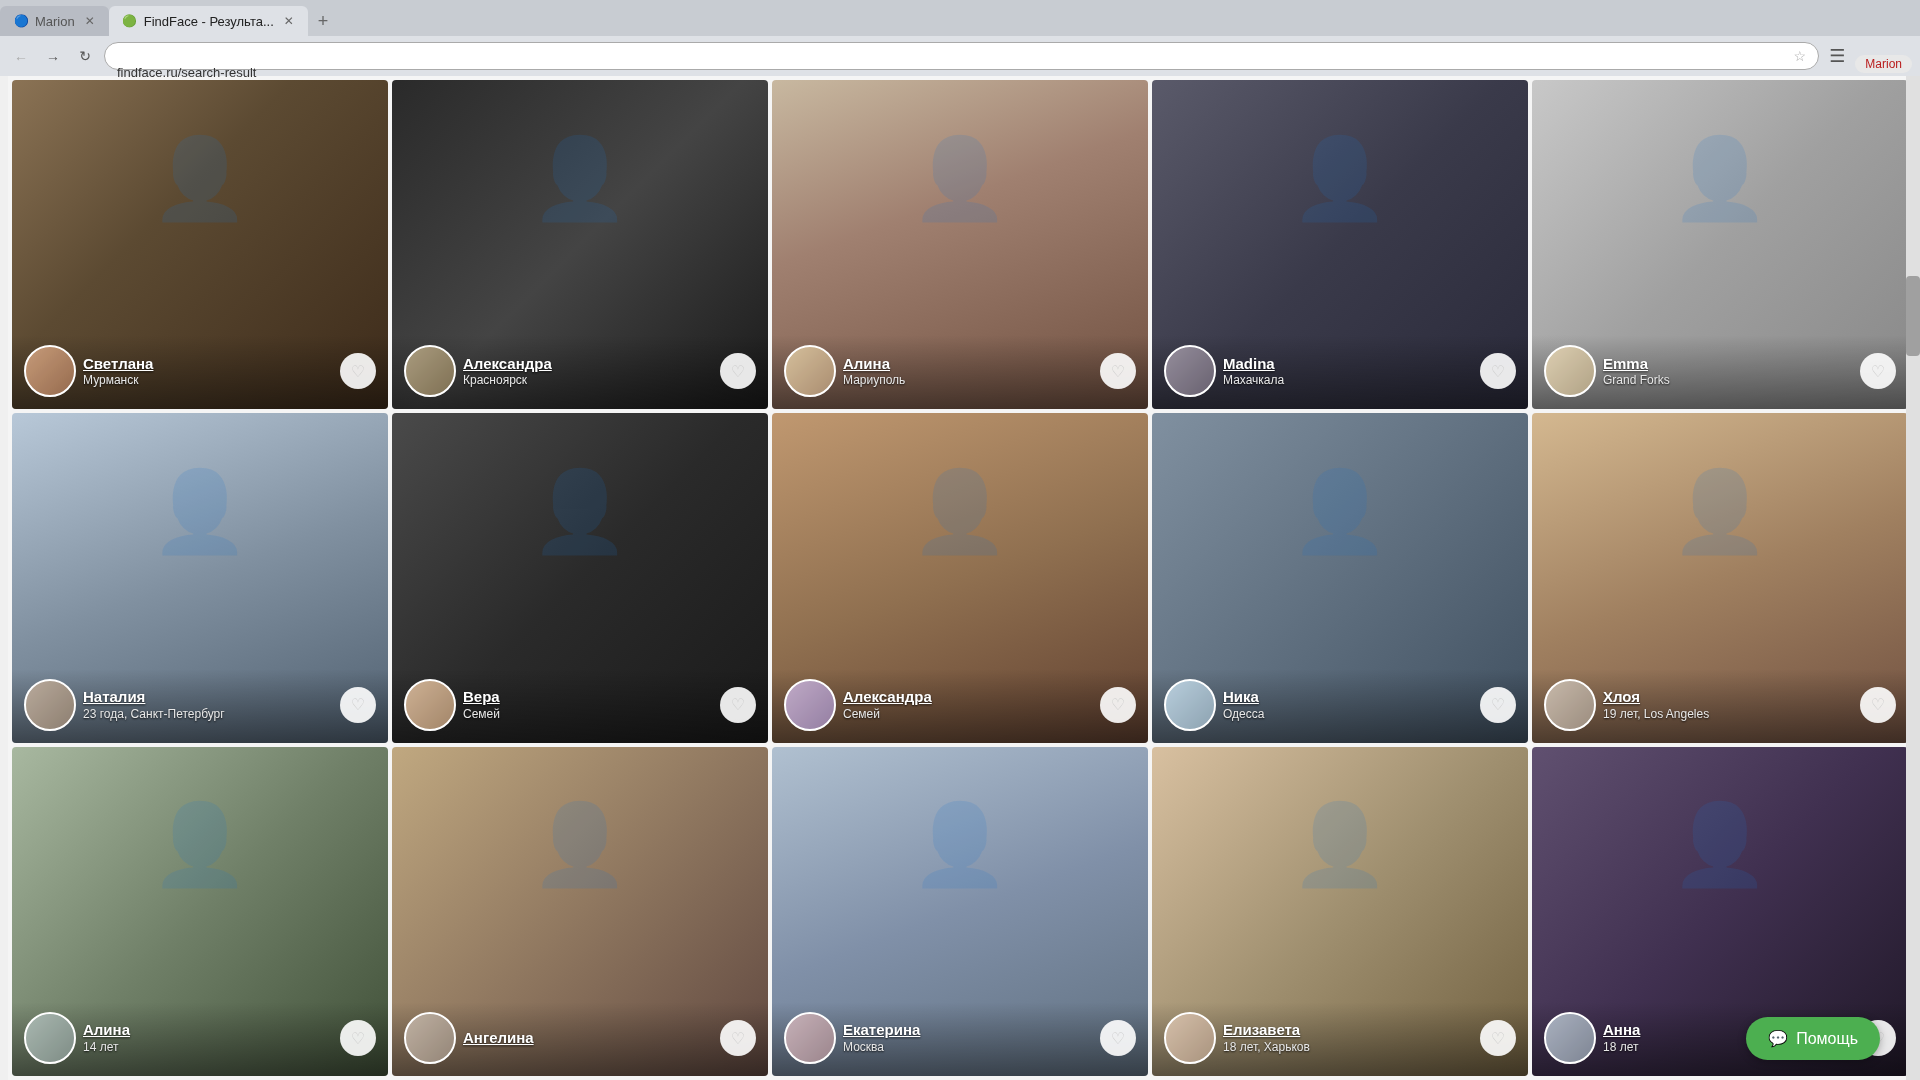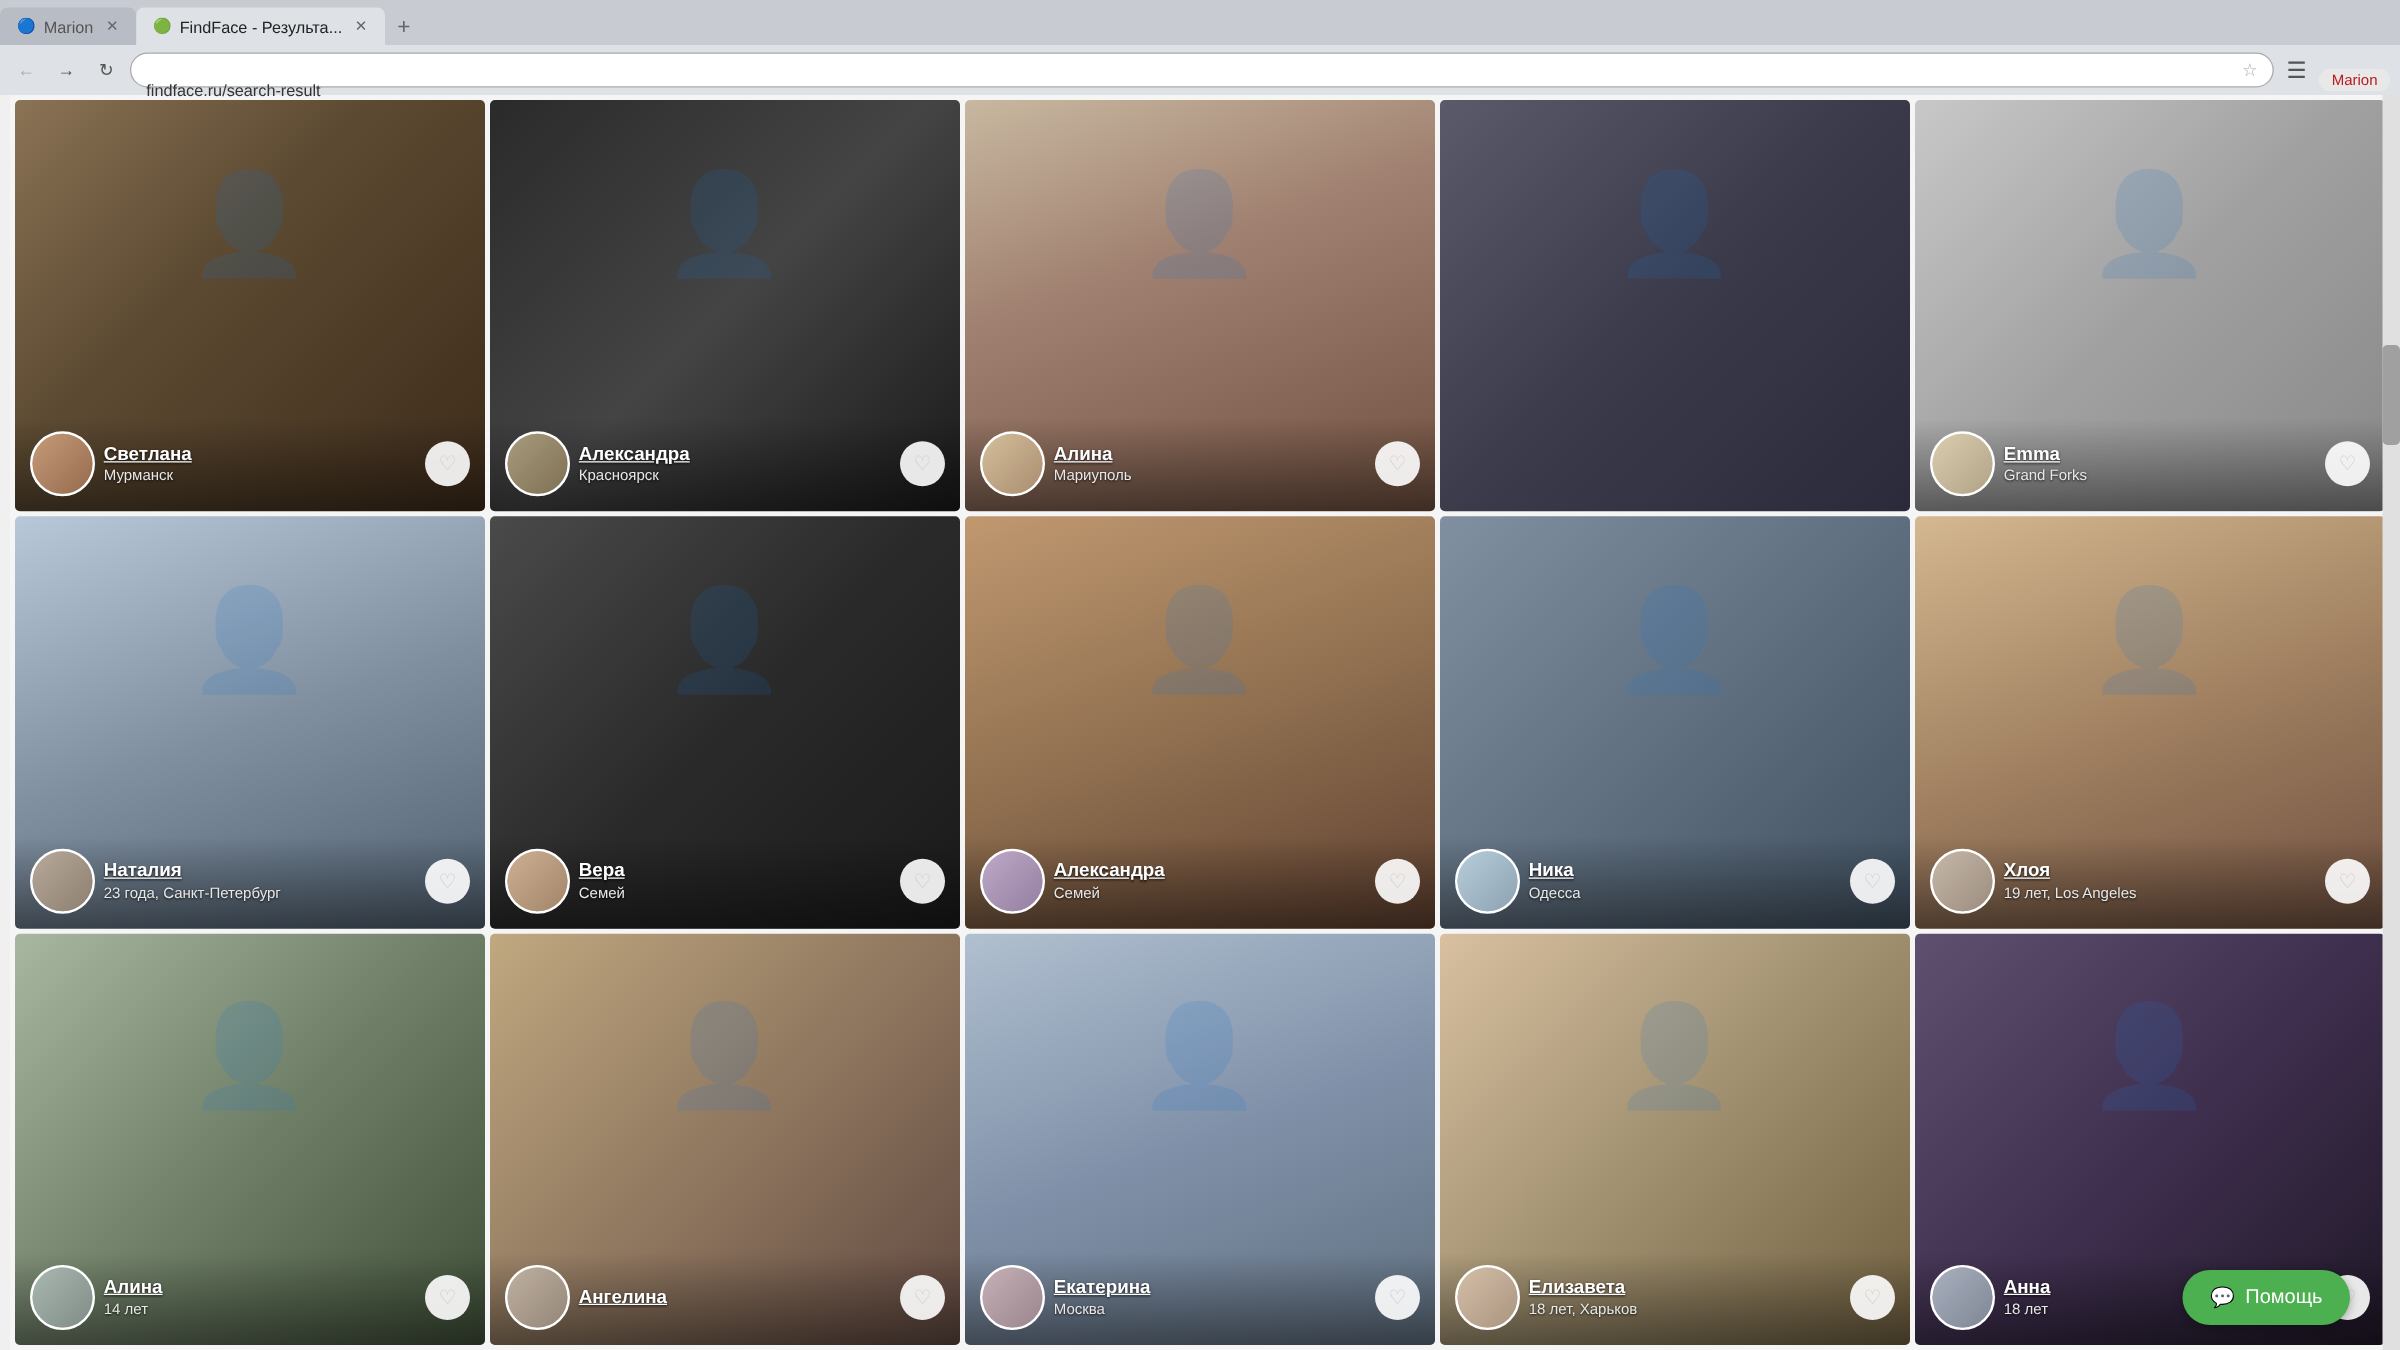--- a/index.html
+++ b/index.html
@@ -331,20 +331,32 @@
           <div class="card-name-block">
             <div class="card-name">Алина</div>
             <div class="card-sub">Мариуполь</div>
           </div>
           <button class="heart-btn">♡</button>
         </div>
       </div>
     </div>
     <div class="card card-bg-4">
       <div class="face-silhouette">👤</div>
+      <div class="card-overlay">
+        <div class="card-user-row">
+          <div class="avatar-circle av-4">
+            <div style="width:100%;height:100%;border-radius:50%;background:rgba(255,255,255,0.1);"></div>
+          </div>
+          <div class="card-name-block">
+            <div class="card-name">Madina</div>
+            <div class="card-sub">Махачкала</div>
+          </div>
+          <button class="heart-btn">♡</button>
+        </div>
+      </div>
     </div>
     <div class="card card-bg-5">
       <div class="face-silhouette">👤</div>
       <div class="card-overlay">
         <div class="card-user-row">
           <div class="avatar-circle av-5">
             <div style="width:100%;height:100%;border-radius:50%;background:rgba(255,255,255,0.1);"></div>
           </div>
           <div class="card-name-block">
             <div class="card-name">Emma</div>

